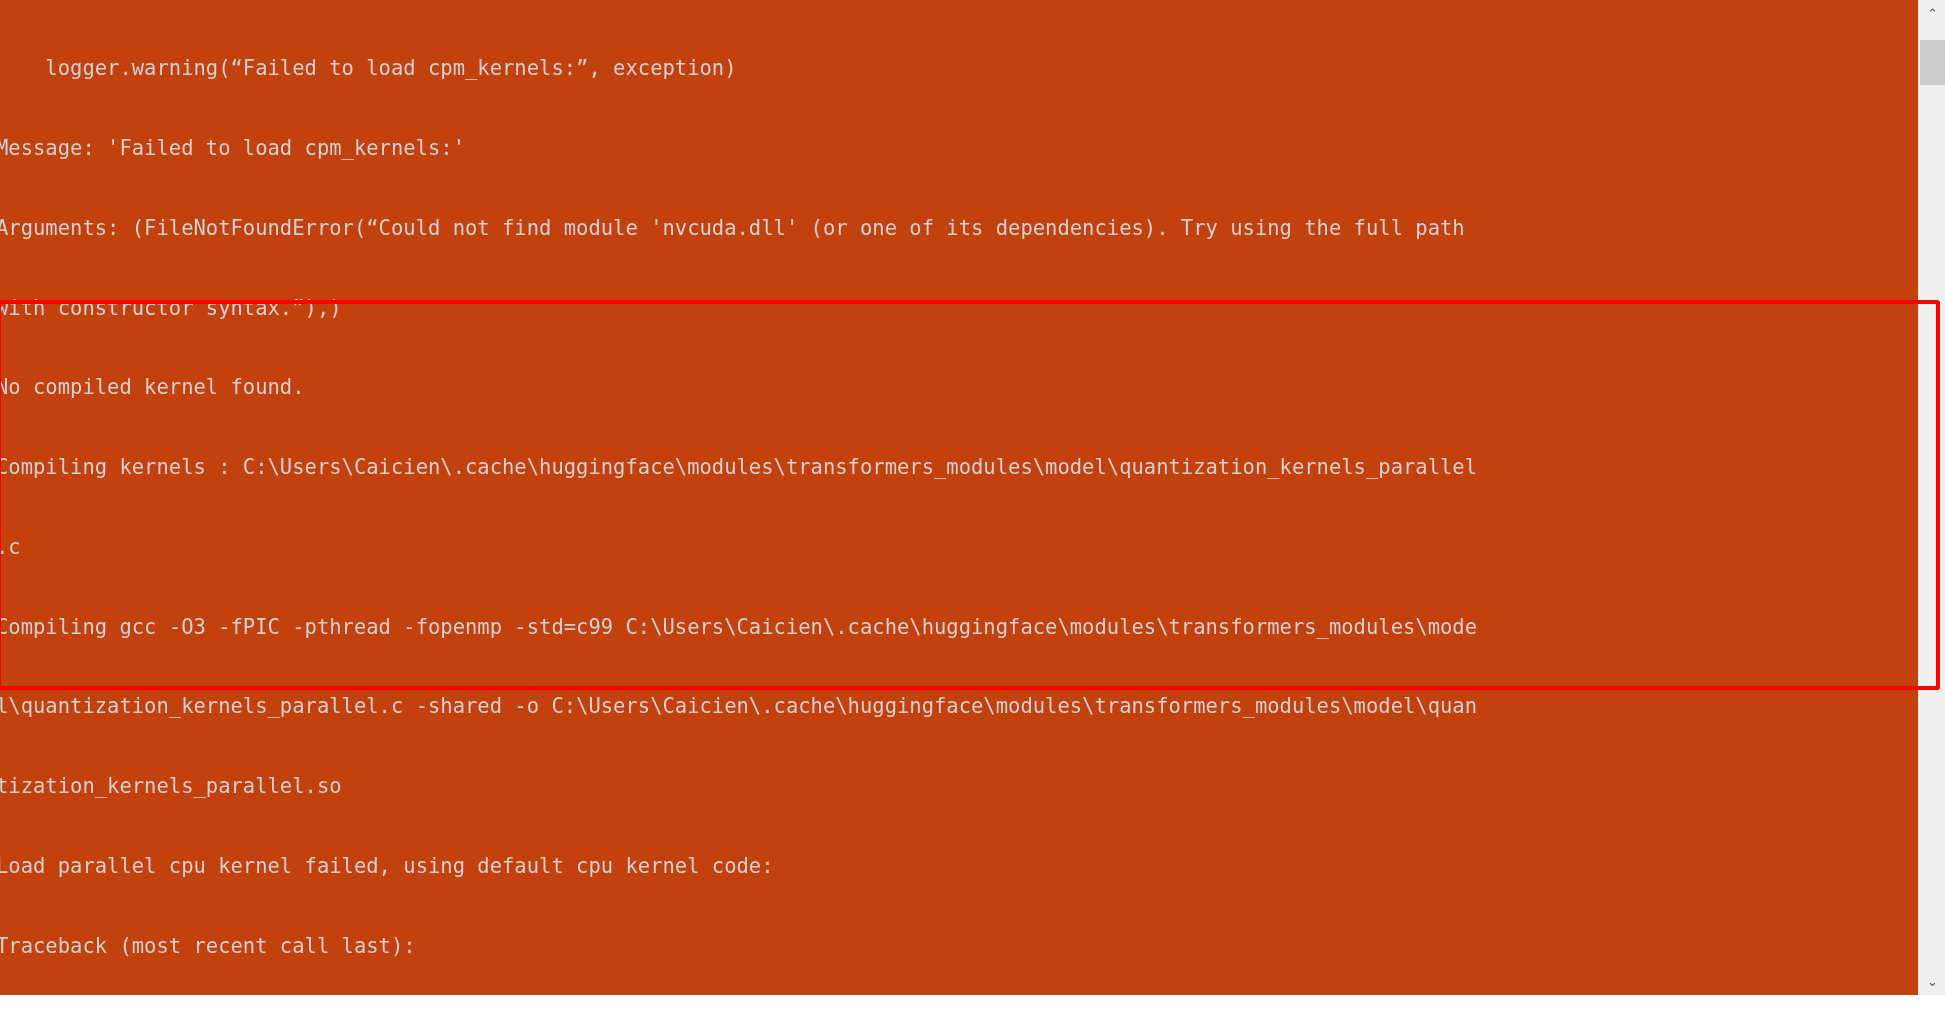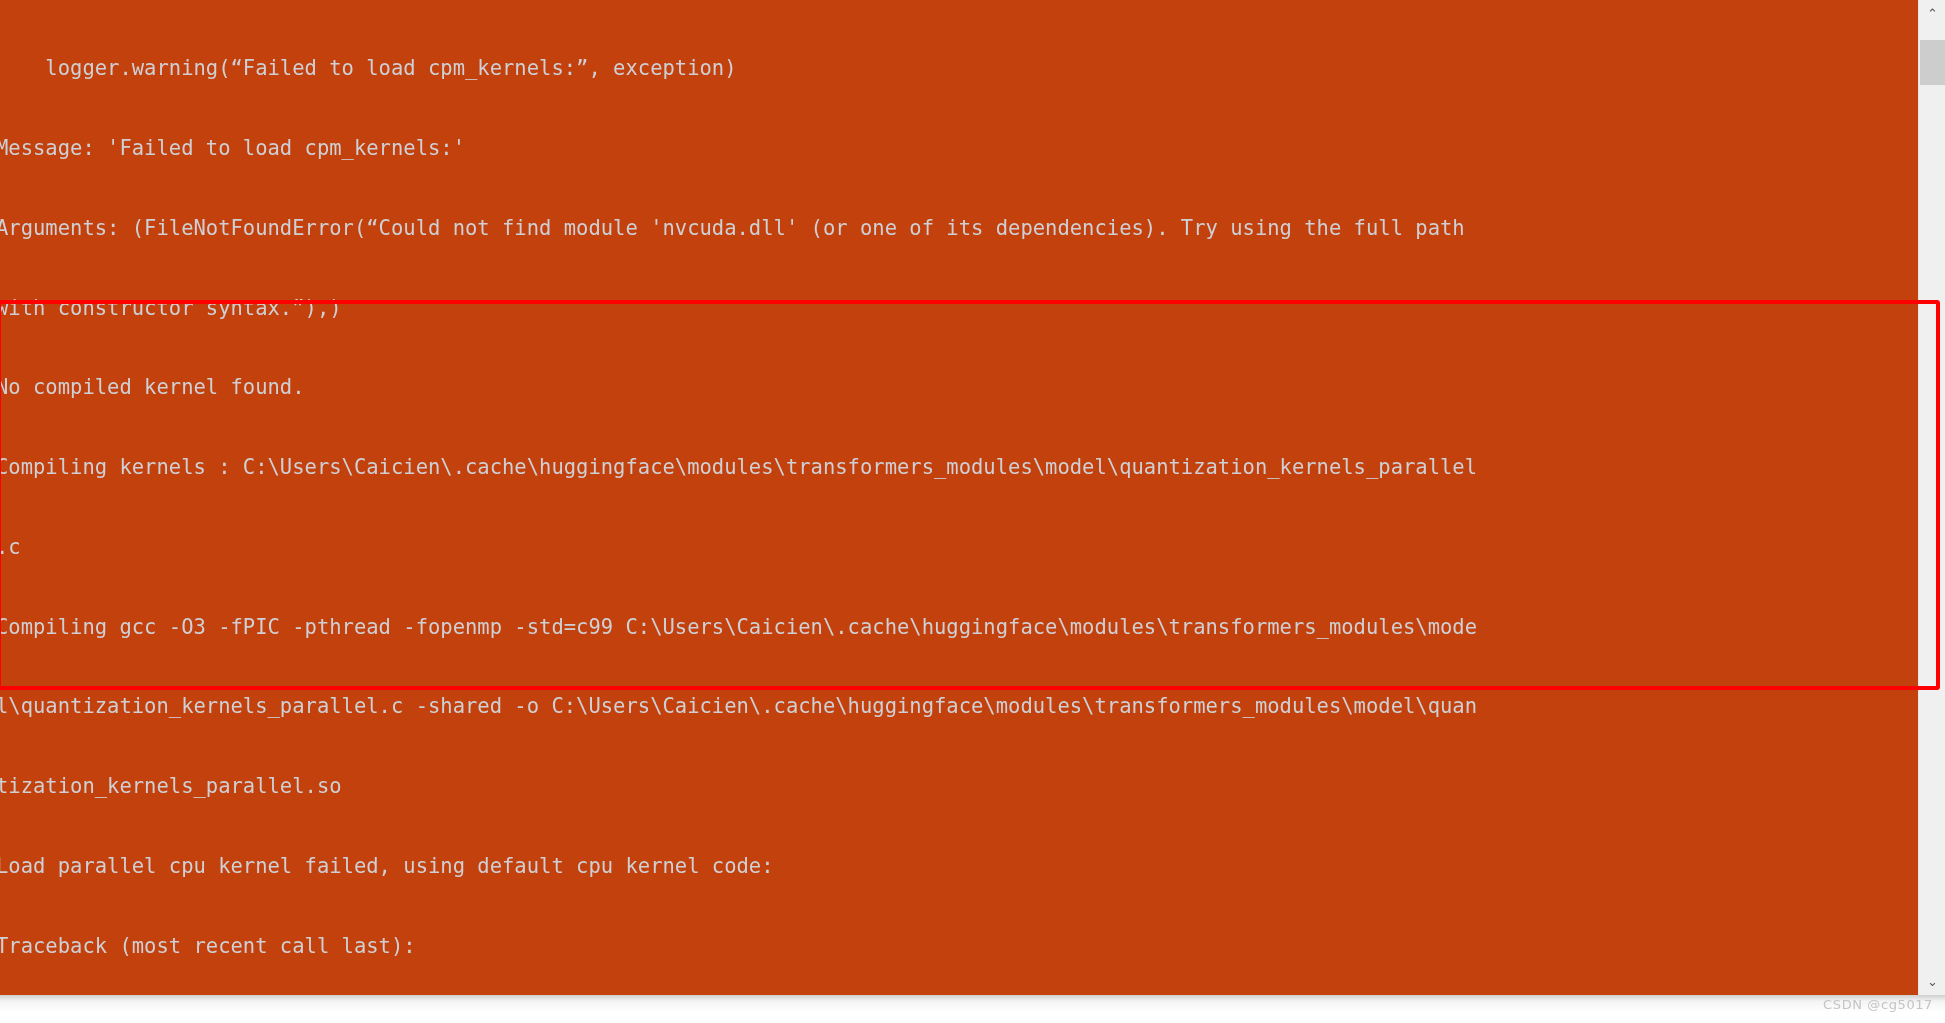--- a/index.html
+++ b/index.html
@@ -185,17 +185,14 @@
 
   <div id="vscroll">
     <div class="sb-arrow" id="vscroll-up">⌃</div>
     <div id="vscroll-thumb"></div>
     <div class="sb-arrow" id="vscroll-down">⌄</div>
   </div>
 
   <div id="hscroll"></div>
   <div id="scroll-corner"></div>
 
-  <div id="watermark-band">
-    <div id="watermark-text">CSDN @cg5017</div>
-  </div>
 
 </div>
 
 </body></html>

